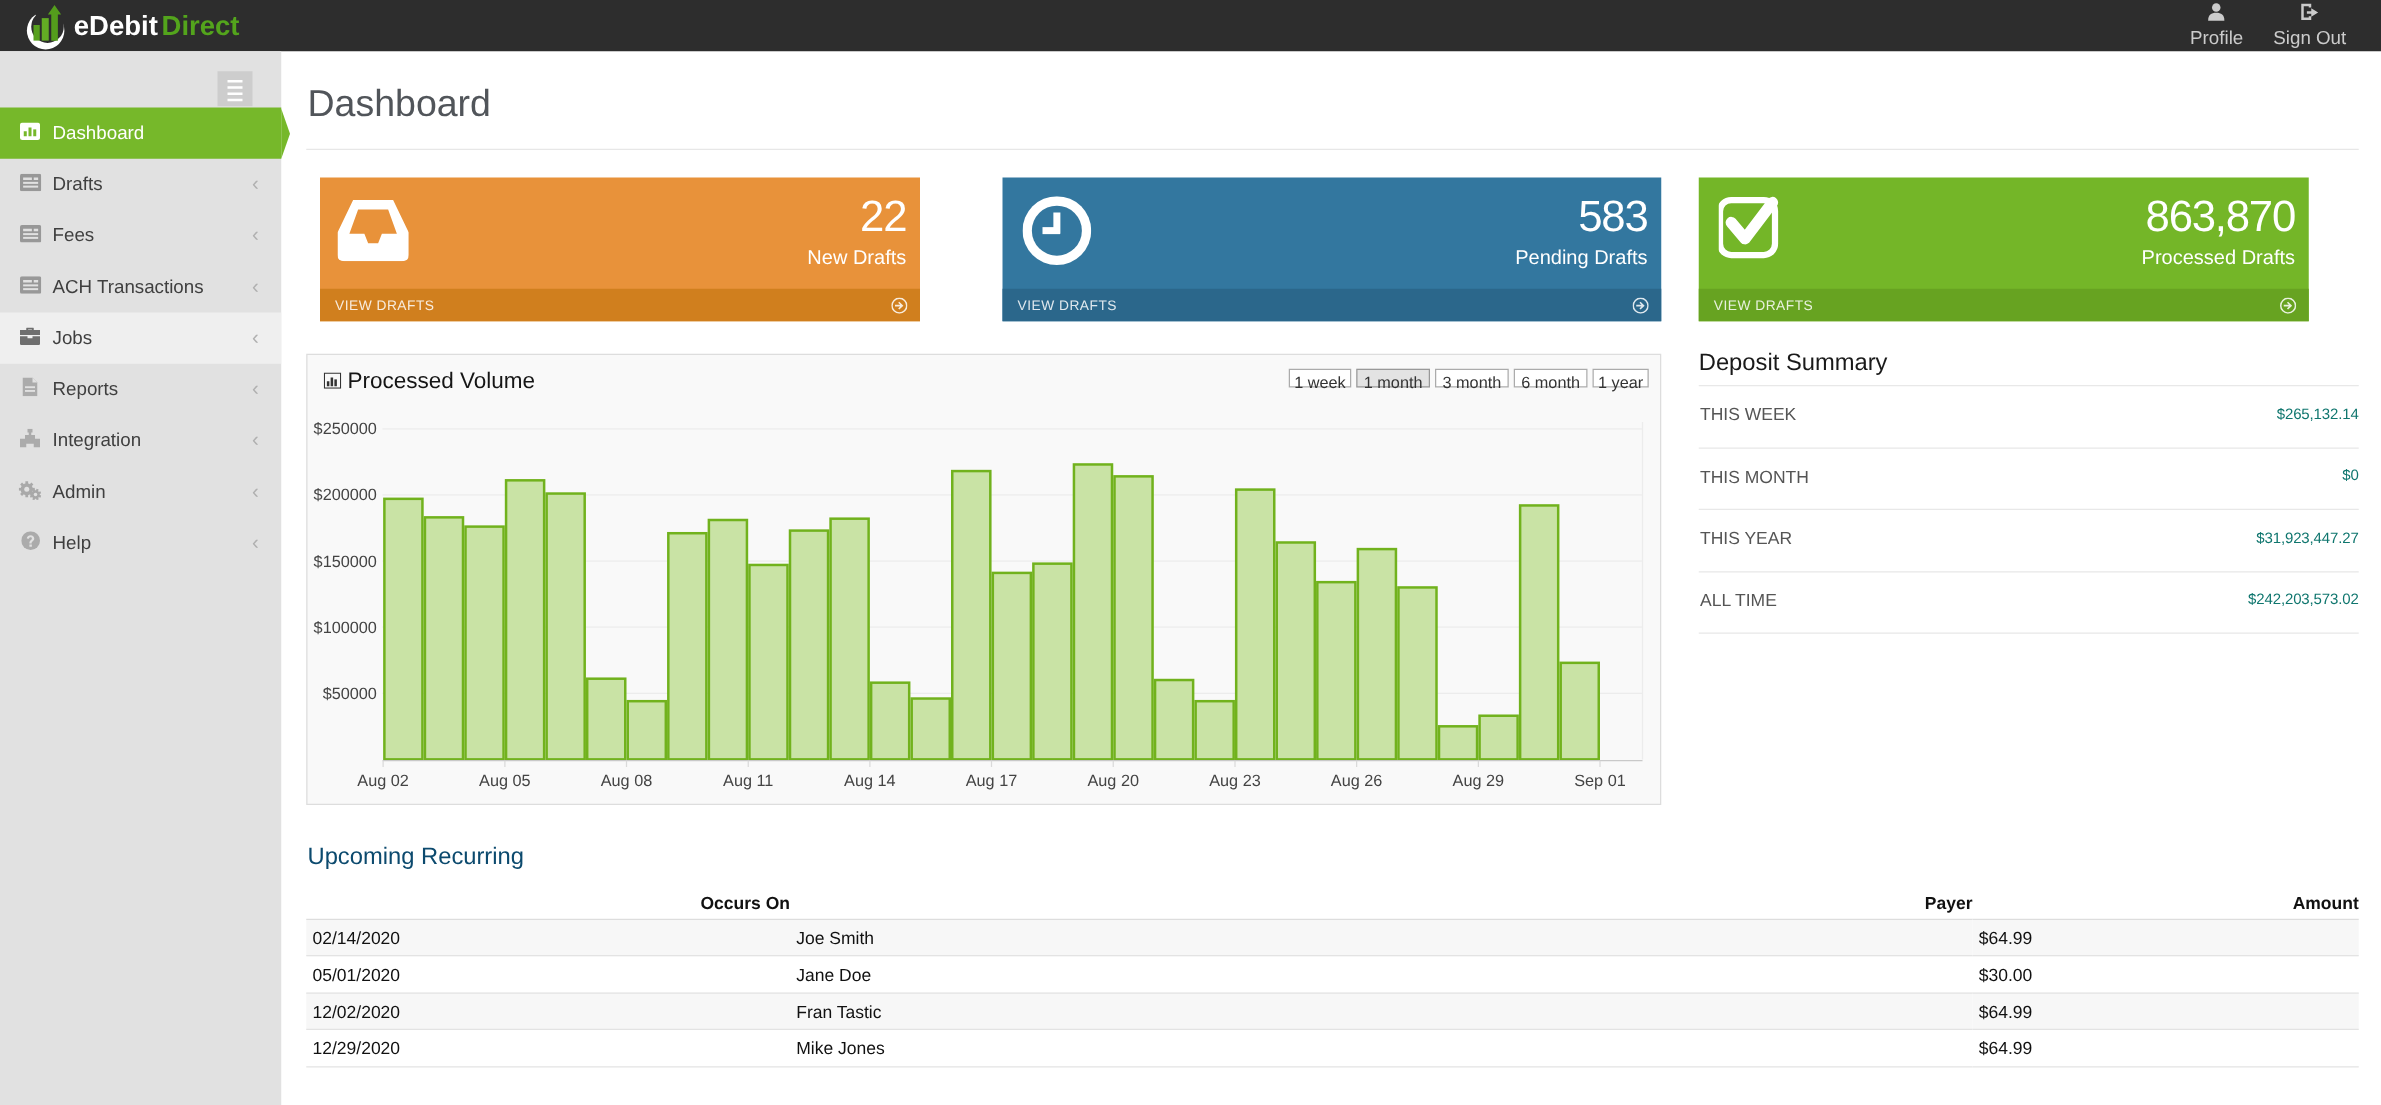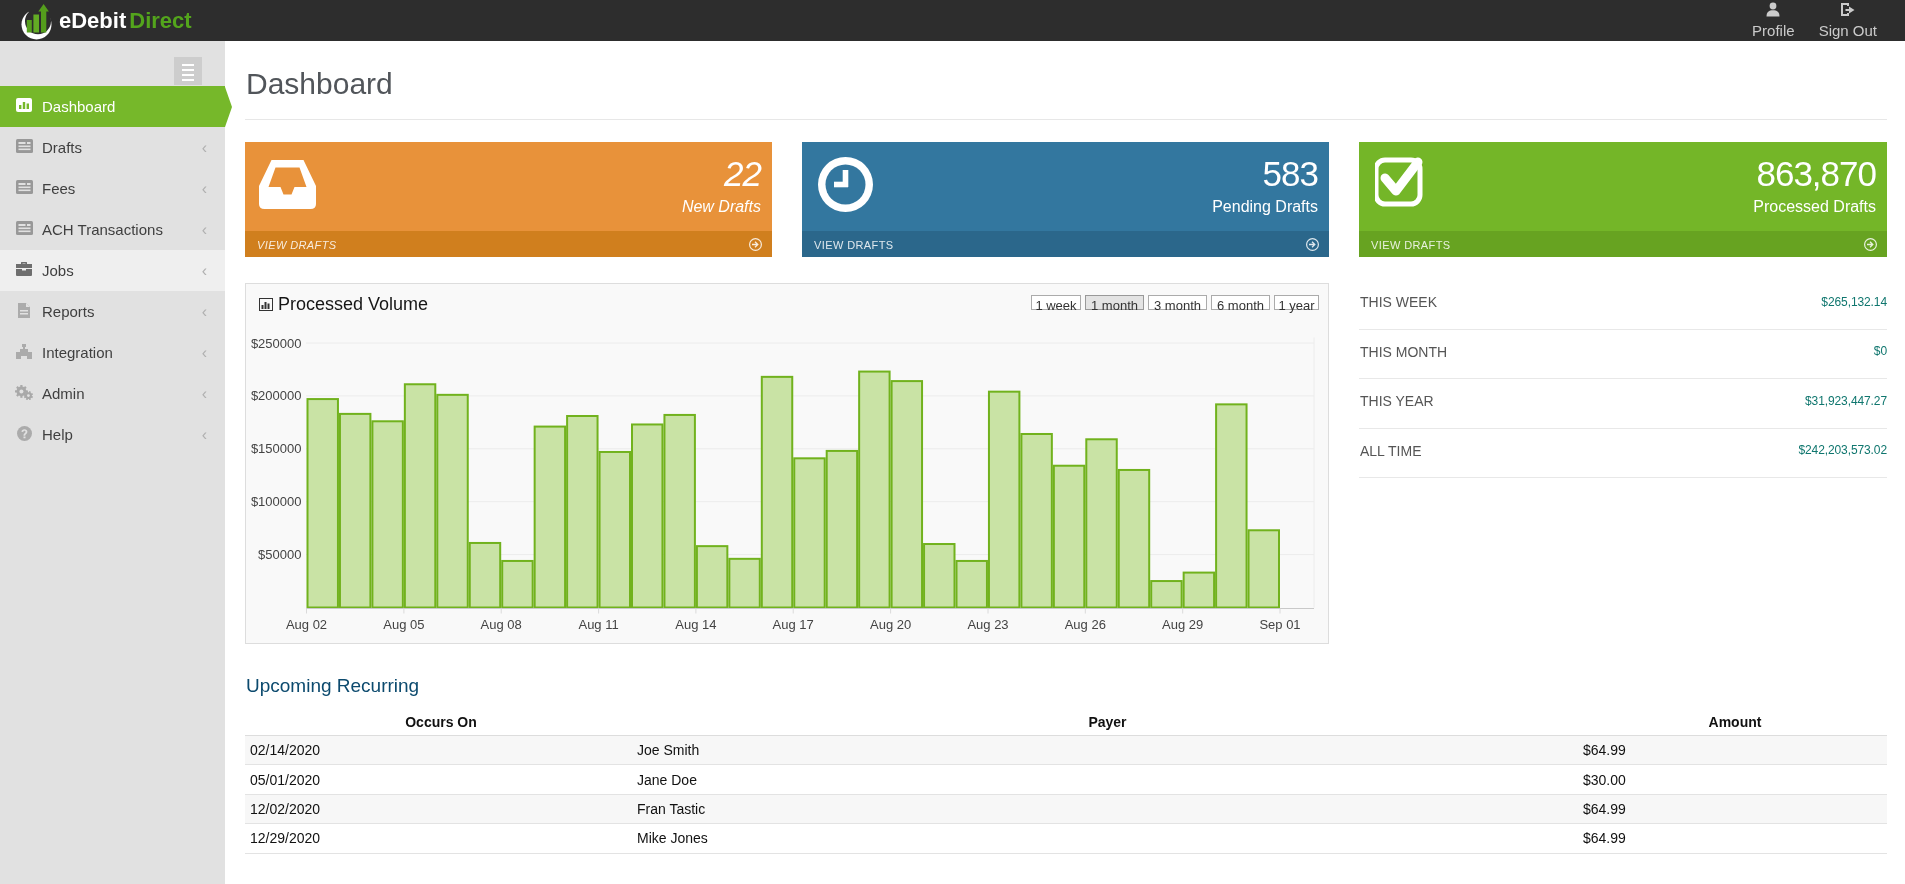--- a/index.html
+++ b/index.html
@@ -32,46 +32,46 @@
 .h1 { position:absolute; left:246px; top:67px; font-size:30px; font-weight:300; color:#51555a; }
 .hrline { position:absolute; left:245px; top:119px; width:1642px; border-top:1px solid #e7e7e7; }
 
 
 .card { position:absolute; top:142px; height:115px; color:#fff; }
 .card .num { position:absolute; right:11px; top:14px; font-size:35px; font-weight:300; text-align:right; line-height:35px; letter-spacing:-1px;}
 .card .lbl { position:absolute; right:11px; top:56px; font-size:16px; font-weight:300; }
 .card .foot { position:absolute; left:0; bottom:0; width:100%; height:26px; font-size:11px; color:rgba(255,255,255,.85); }
 .card .foot span { position:absolute; left:12px; top:8px; letter-spacing:.4px; }
 .card .icon { position:absolute; left:20px; top:13px; }
-.c-orange { left:245px; width:527px; background:#e8923a;font-style:italic; }
+.c-orange { left:256px; width:480px; background:#e8923a; }
 .c-orange .foot { background:#d07f1e; }
 .c-blue { left:802px; width:527px; background:#33779f; }
 .c-blue .foot { background:#2b678b; }
-.c-green { left:1359px; width:528px; background:#74b628; }
+.c-green { left:1359px; width:488px; background:#74b628; }
 .c-green .foot { background:#67a321; }
 
 
 .panel { position:absolute; left:245px; top:283px; width:1084px; height:361px;
   background:#f9f9f9; border:1px solid #ddd; }
 .panel .title { position:absolute; left:13px; top:10px; font-size:18px; color:#161616; }
 .btns { position:absolute; right:9px; top:11px; display:flex; gap:4px; }
 .btn { height:15px; line-height:19px; padding:0; text-align:center; background:#fff; border:1px solid #ababab; font-size:13px; color:#333; }
 .btn.sel { background:#e3e3e3; border-color:#999; }
 
 
 .dep { position:absolute; left:1359px; top:280px; width:528px; }
 .dep h2 { font-size:19px; font-weight:400; color:#1a1a1a; padding-bottom:6px; border-bottom:1px solid #e8e8e8; }
 .drow { position:relative; height:48.5px; border-bottom:1px solid #e8e8e8; box-sizing:content-box; }
 .drow .dl { position:absolute; left:1px; top:14px; font-size:14px; color:#555; }
 .drow .dv { position:absolute; right:0px; top:14.5px; font-size:12px; font-weight:400; color:#0f766e; letter-spacing:-0.1px; }
 
 
 .uph { position:absolute; left:246px; top:675px; font-size:19px; color:#0c4a6e; }
 .utable { position:absolute; left:245px; top:708px; width:1642px; border-collapse:collapse; font-size:14px; color:#111; }
-.utable th { text-align:center; font-size:14px; font-weight:bold; padding:6px 0 5px 5px; border-bottom:1px solid #ddd; }
+.utable th { text-align:right; font-size:14px; font-weight:bold; padding:6px 0 5px 5px; border-bottom:1px solid #ddd; }
 .utable td { height:29.4px; padding:0 0 0 5px; border-bottom:1px solid #e3e3e3; }
 .utable tr.odd td { background:#f7f7f7; }
 .col1 { width:387px; } .col2 { width:946px; }
 </style>
 </head>
 <body>
 
 <div class="navbar">
   <div class="logo">
     <svg width="37" height="39" viewBox="0 0 37 39">
@@ -377,20 +377,21 @@
       <line x1="839.3" y1="324.5" x2="839.3" y2="329.5" stroke="#dadada" stroke-width="1"></line>
       <text x="839.3" y="344.5" text-anchor="middle" font-size="13" fill="#444">Aug 26</text>
       <line x1="936.7" y1="324.5" x2="936.7" y2="329.5" stroke="#dadada" stroke-width="1"></line>
       <text x="936.7" y="344.5" text-anchor="middle" font-size="13" fill="#444">Aug 29</text>
       <line x1="1034.0" y1="324.5" x2="1034.0" y2="329.5" stroke="#dadada" stroke-width="1"></line>
       <text x="1034.0" y="344.5" text-anchor="middle" font-size="13" fill="#444">Sep 01</text>
     </svg>
 </div>
 
 <div class="dep">
+  <h2>Deposit Summary</h2>
   <div class="drow">
       <span class="dl">THIS WEEK</span>
       <span class="dv">$265,132.14</span>
     </div>
   <div class="drow">
       <span class="dl">THIS MONTH</span>
       <span class="dv">$0</span>
     </div>
   <div class="drow">
       <span class="dl">THIS YEAR</span>

